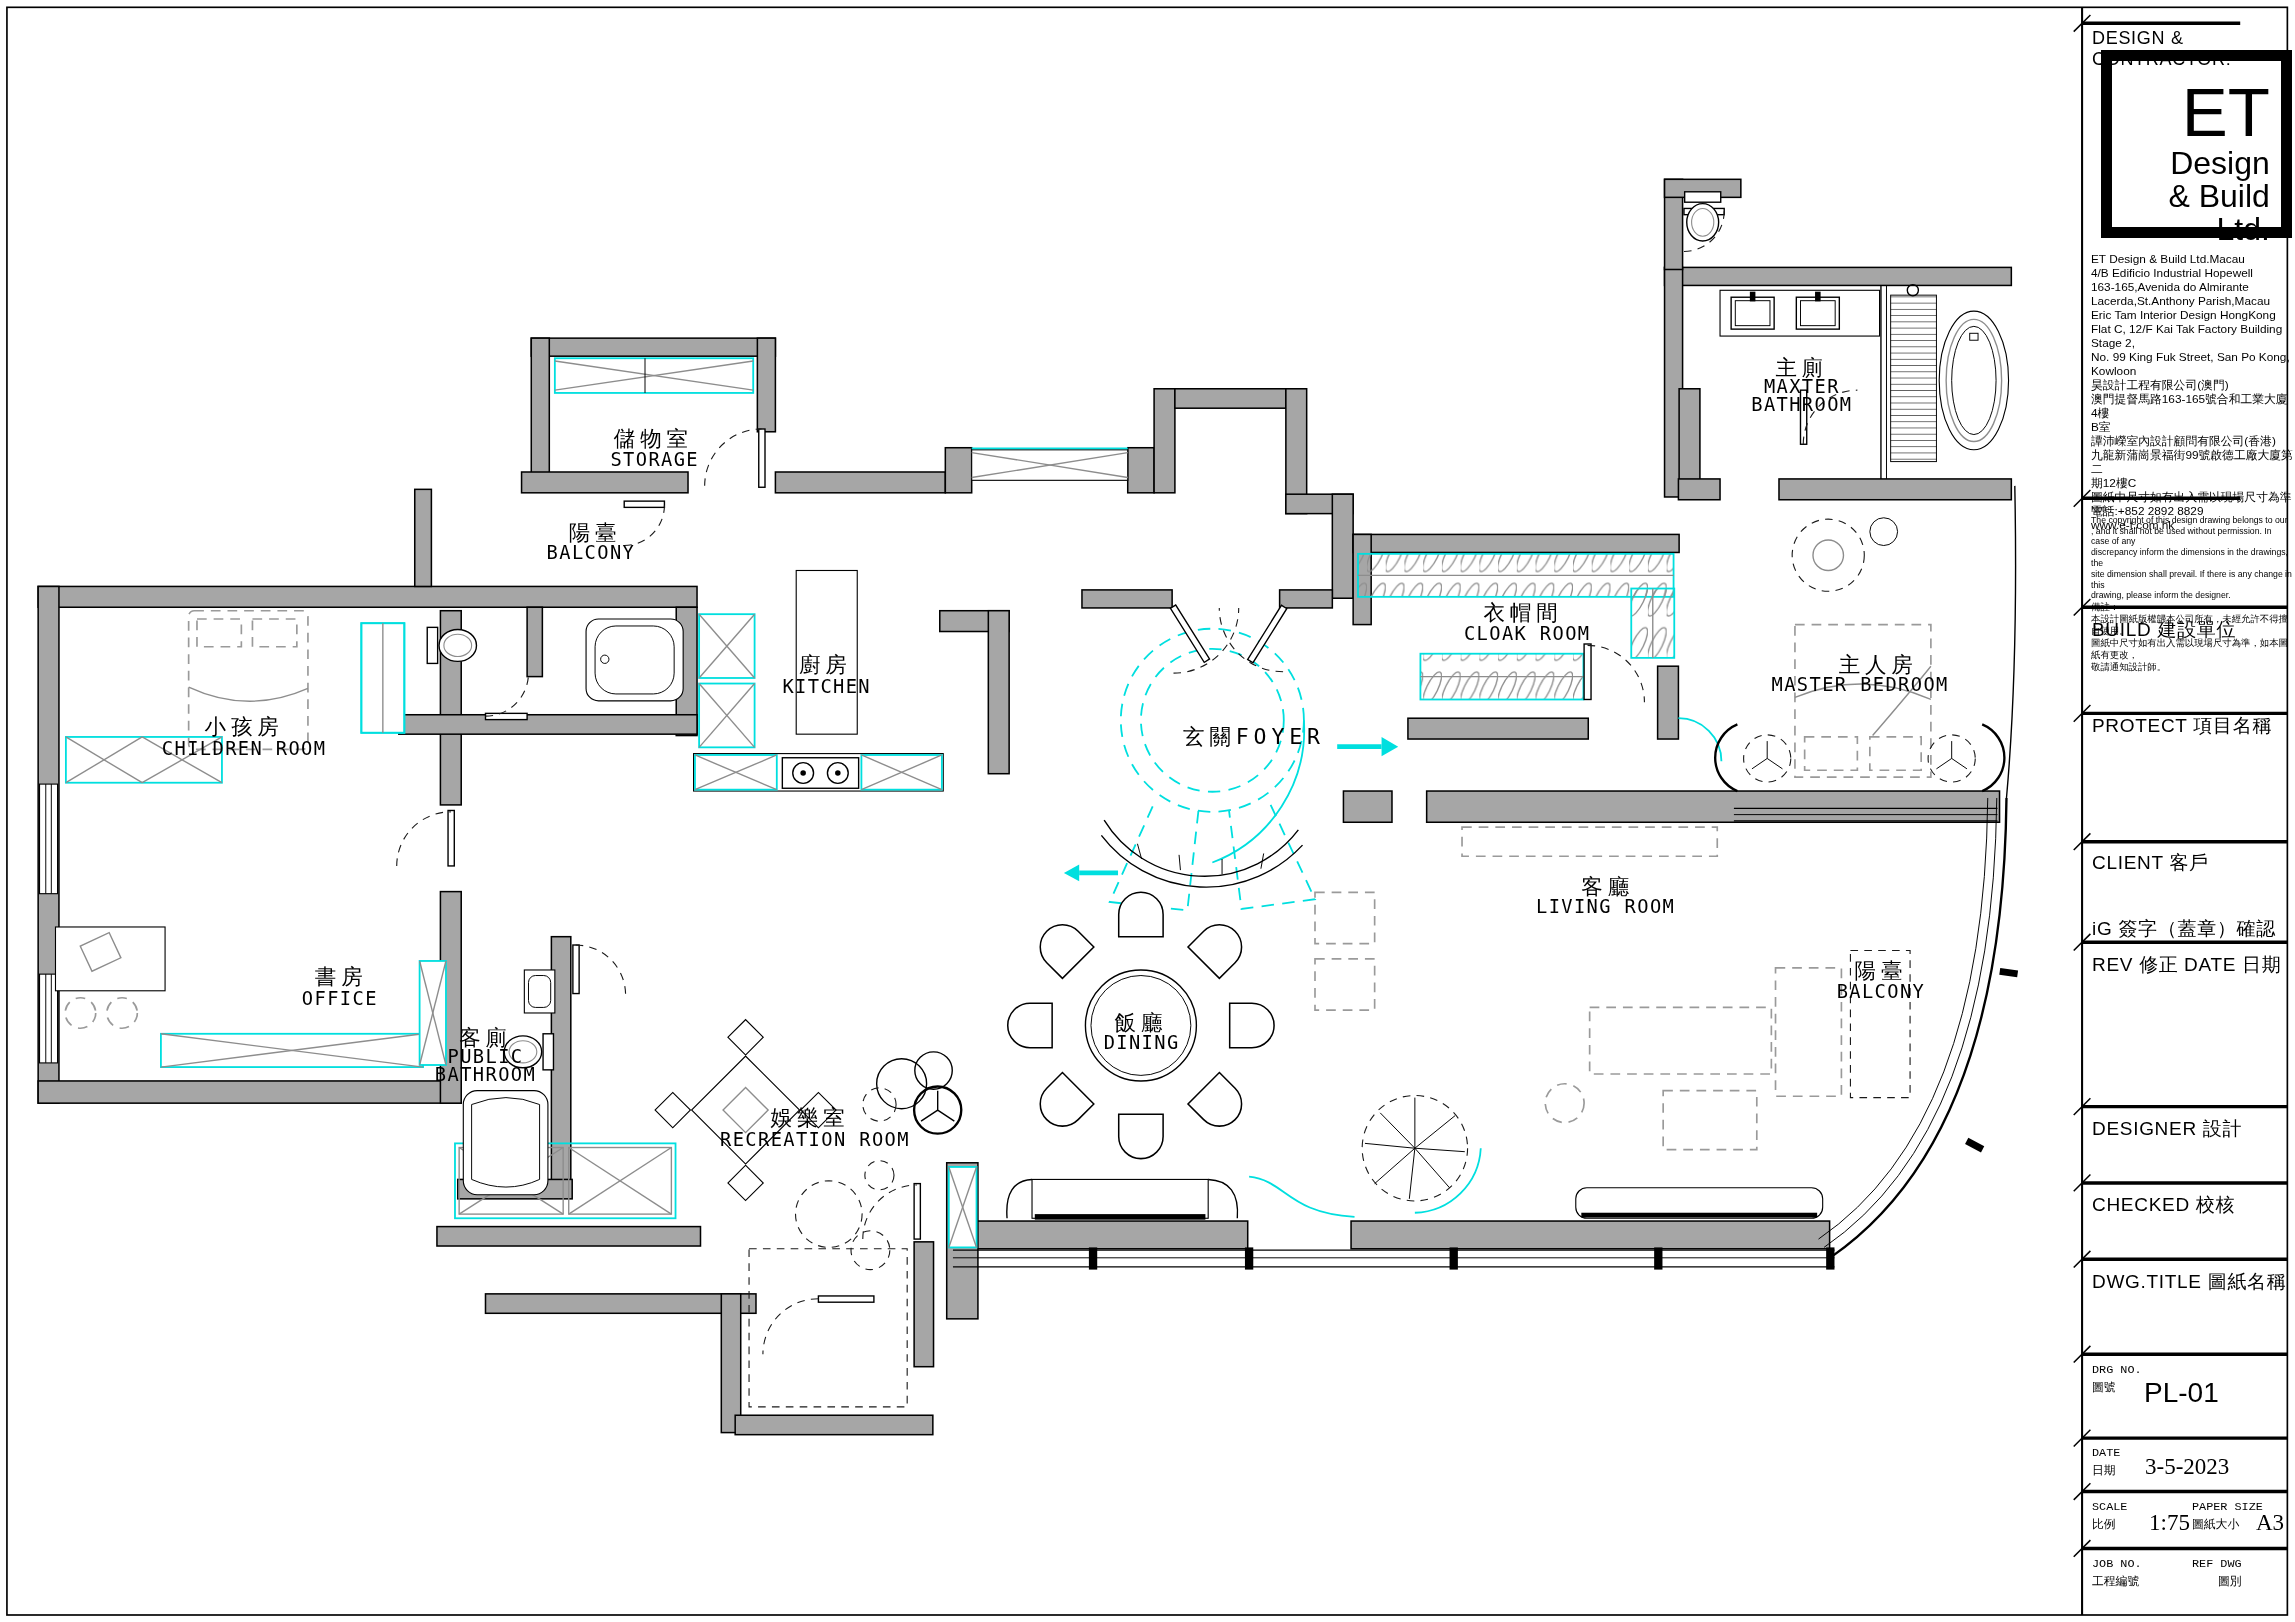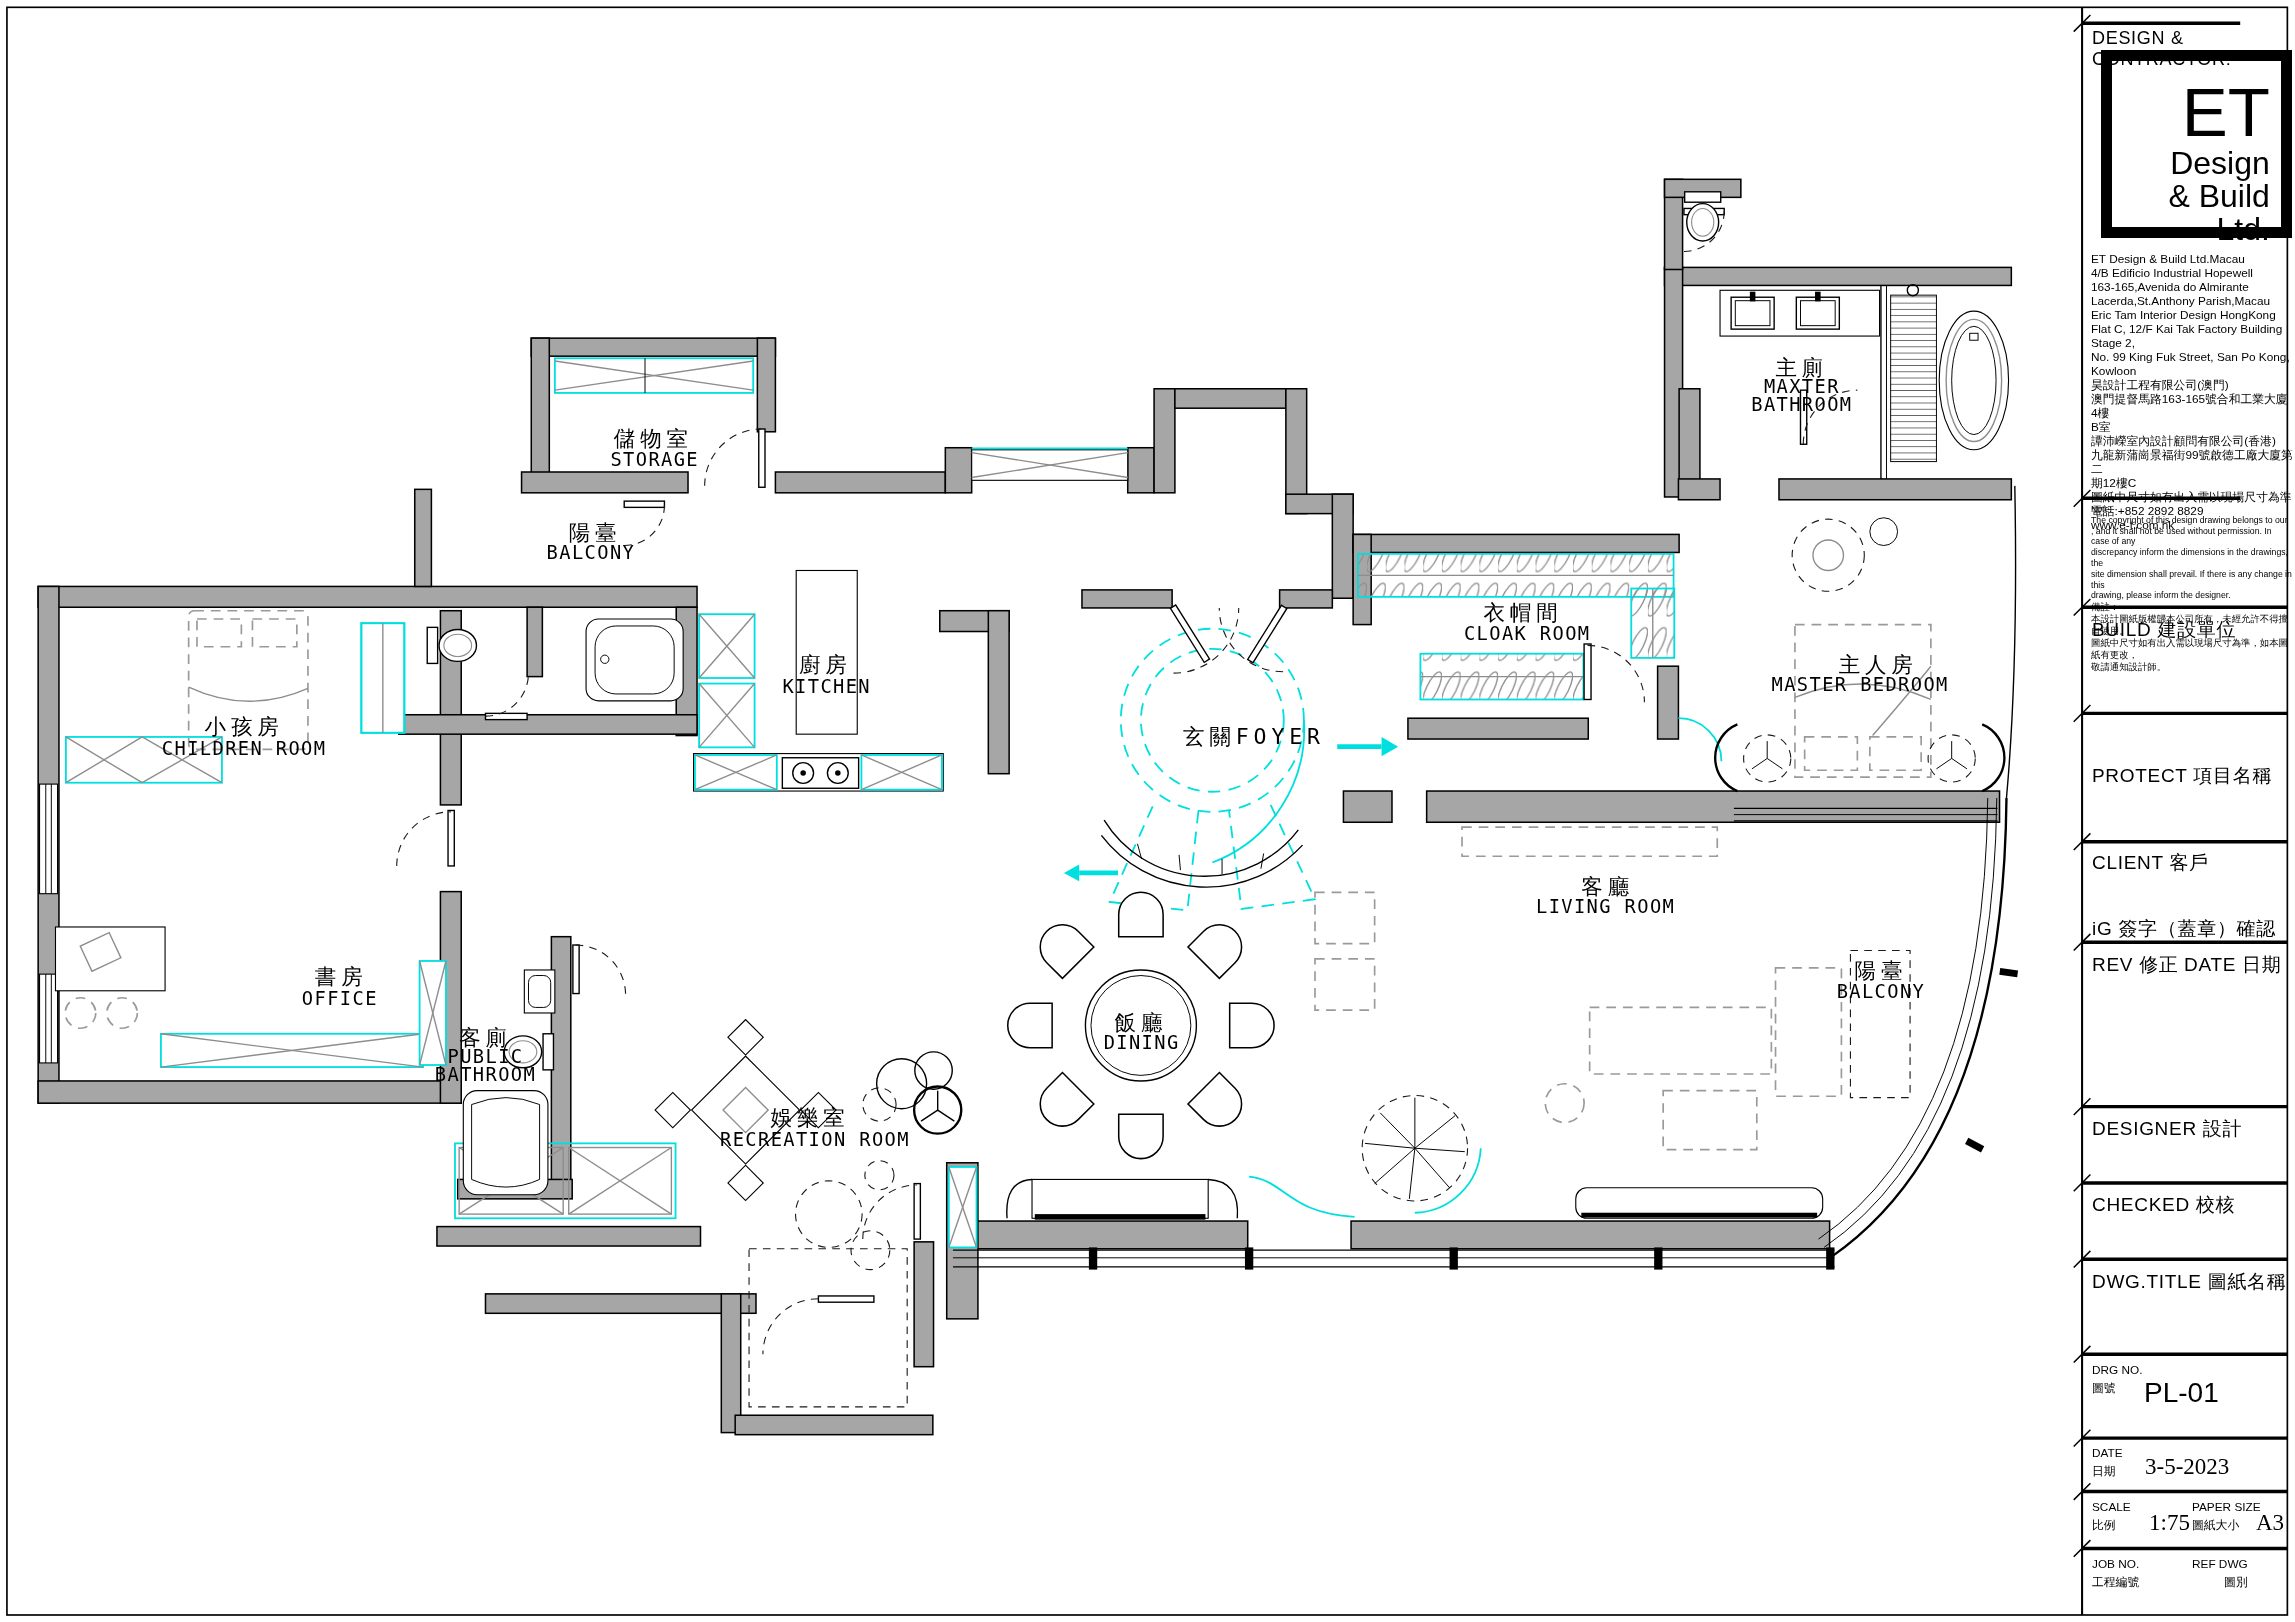--- a/index.html
+++ b/index.html
@@ -31,21 +31,21 @@
   .tb-header{left:2092px;top:28px;font-size:18px;letter-spacing:0.7px;}
   .logo{position:absolute;left:2101px;top:50px;width:169px;height:166px;
         border:11px solid #000;}
   .logo-inner{position:absolute;inset:4.2px;border:0px;text-align:right;padding-right:7px;}
   .logo-et{font-size:69px;line-height:69px;margin-top:12.5px;font-weight:500;}
   .logo-d{font-size:32px;line-height:33px;font-weight:500;}
   .addr{position:absolute;left:2091px;top:252px;width:203px;font-size:11.8px;line-height:14px;}
   .note{position:absolute;left:2091px;top:504px;width:201px;font-size:8.7px;line-height:10.8px;}
   .note .nz{font-size:9.4px;line-height:12px;}
   .sec{position:absolute;left:2092px;font-size:19px;letter-spacing:0.7px;}
-  .small-lab{position:absolute;font-size:11.8px;line-height:18px;}
+  .small-lab{position:absolute;font-size:11.8px;line-height:18px;font-family:Liberation Mono, monospace;}
   .val-big{position:absolute;font-size:28px;}
   .val-cad{position:absolute;font-family:"Liberation Serif", serif;font-size:23px;}
 </style>
 </head>
 <body>
 
 <svg width="2295" height="1623" viewBox="0 0 3309 2339">
   <defs>
     <pattern id="hang" width="27" height="64" patternUnits="userSpaceOnUse">
       <ellipse cx="13" cy="32" rx="8" ry="26" transform="rotate(26 13 32)" fill="none" stroke="#8f8f8f" stroke-width="2"></ellipse>
@@ -609,21 +609,21 @@
     <div>discrepancy inform the dimensions in the drawings, the</div>
     <div>site dimension shall prevail. If there is any change in this</div>
     <div>drawing, please inform the designer.</div>
     <div class="nz">備註：</div>
     <div class="nz">本設計圖紙版權歸本公司所有，未經允許不得擅自使用。</div>
     <div class="nz">圖紙中尺寸如有出入需以現場尺寸為準，如本圖紙有更改，</div>
     <div class="nz">敬請通知設計師。</div>
   </div>
 
 <div class="sec" style="top:617px;">BUILD 建設單位</div>
-<div class="sec" style="top:763px;text-align:right;">PROTECT 項目名稱</div>
+<div class="sec" style="top:713px;text-align:right;">PROTECT 項目名稱</div>
 <div class="sec" style="top:850px;">CLIENT 客戶</div>
 <div class="sec" style="top:916px;">iG 簽字（蓋章）確認</div>
 <div class="sec" style="top:952px;">REV 修正</div>
 <div class="sec" style="top:952px;left:2184px;">DATE 日期</div>
 <div class="sec" style="top:1116px;">DESIGNER 設計</div>
 <div class="sec" style="top:1192px;">CHECKED 校核</div>
 <div class="sec" style="top:1269px;">DWG.TITLE 圖紙名稱</div>
 
 <div class="small-lab" style="left:2092px;top:1361px;">
   <div>DRG NO.</div>

